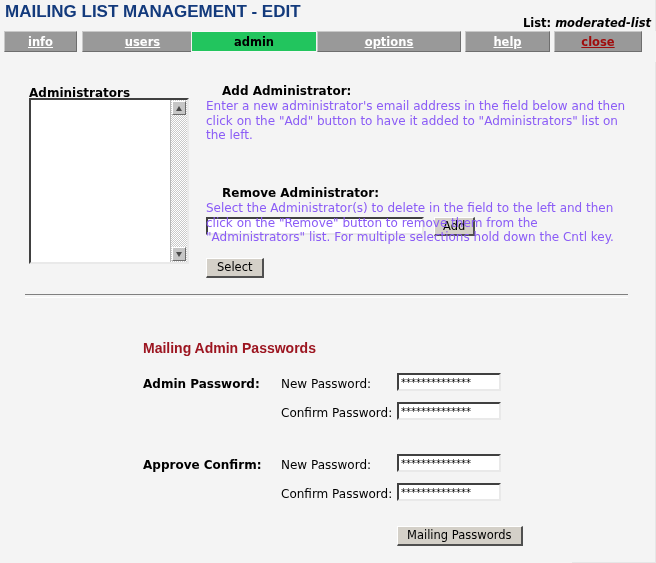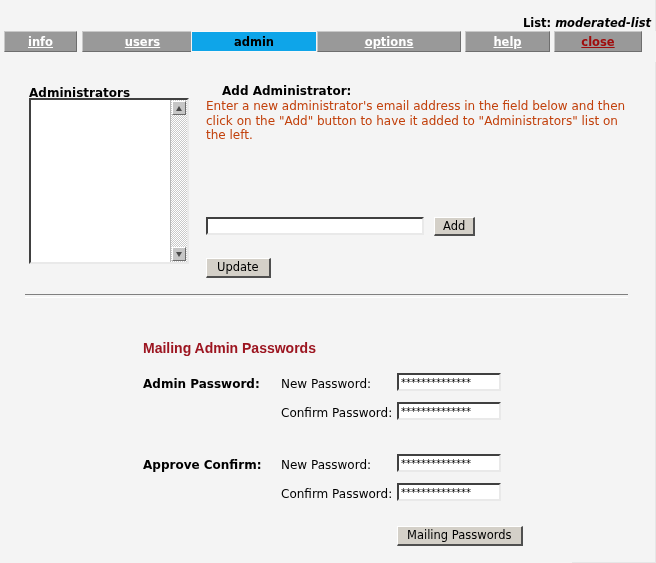--- a/index.html
+++ b/index.html
@@ -77,21 +77,21 @@
     border-left: 1px solid #c8c8c8;
     border-right: 1px solid #6e6e6e;
     border-bottom: 1px solid #6e6e6e;
     cursor: pointer;
     overflow: hidden;
   }
   .tab .tlabel {
     text-decoration: underline;
   }
   .tab.active {
-    background: #0ea5e9;
+    background: #22c55e;
     color: #000000;
     border-top-color: #f8f8f8;
     border-left-color: #f4f4f4;
     border-right-color: #f4f4f4;
     border-bottom-color: #f8f8f8;
   }
   .tab.active .tlabel {
     text-decoration: none;
   }
   .tab.danger .tlabel {
@@ -201,21 +201,21 @@
     width: 420px;
   }
   .sect-title {
     font-size: 12px;
     font-weight: bold;
     color: #000;
     margin: 0 0 1px 16px;
   }
   .sect-body {
     font-size: 12px;
-    color: #c2410c;
+    color: #8b5cf6;
     line-height: 14.5px;
   }
   #addSection { top: 22px; }
   #removeSection { top: 124px; }
 
   .row-add {
     position: absolute;
     left: 206px;
     top: 155px;
     width: 300px;
@@ -329,20 +329,21 @@
     top: 464px;
     height: 20px;
     padding: 1px 9px;
   }
 </style>
 </head>
 <body>
 
 <div id="page">
 
+  <div class="hdr-title">MAILING LIST MANAGEMENT - EDIT</div>
   <div class="hdr-listline">
     <span>List:</span>
     <span class="lname">moderated-list</span>
   </div>
 
   <div class="tabbar">
     <div class="tab" id="tab0" style="left:4px; width:73px;">
       <span class="tlabel">info</span>
     </div>
     <div class="tab" id="tab1" style="left:82px; width:121px;">
@@ -380,21 +381,25 @@
 
     <div class="sect" id="addSection">
       <div class="sect-title">Add Administrator:</div>
       <div class="sect-body">Enter a new administrator's email address in the field below and then click on the "Add" button to have it added to "Administrators" list on the left.</div>
     </div>
     <div class="row-add">
       <input class="txtinput" type="text" value="" style="">
       <div class="btn" id="addBtn">Add</div>
     </div>
 
-    <div class="btn" id="removeBtn">Update</div>
+    <div class="sect" id="removeSection">
+      <div class="sect-title">Remove Administrator:</div>
+      <div class="sect-body">Select the Administrator(s) to delete in the field to the left and then click on the "Remove" button to remove them from the "Administrators" list. For multiple selections hold down the Cntl key.</div>
+    </div>
+    <div class="btn" id="removeBtn">Select</div>
 
     <div class="divider"></div>
 
     <div class="pw-title">Mailing Admin Passwords</div>
 
     <div class="pw-group-label" style="top:315px;">Admin Password:</div>
     <div class="pw-field-label" style="top:315px;">New Password:</div>
     <input class="pwinput" type="text" style="top: 311px;" value="**************">
 
     <div class="pw-field-label" style="top:344px;">Confirm Password:</div>

